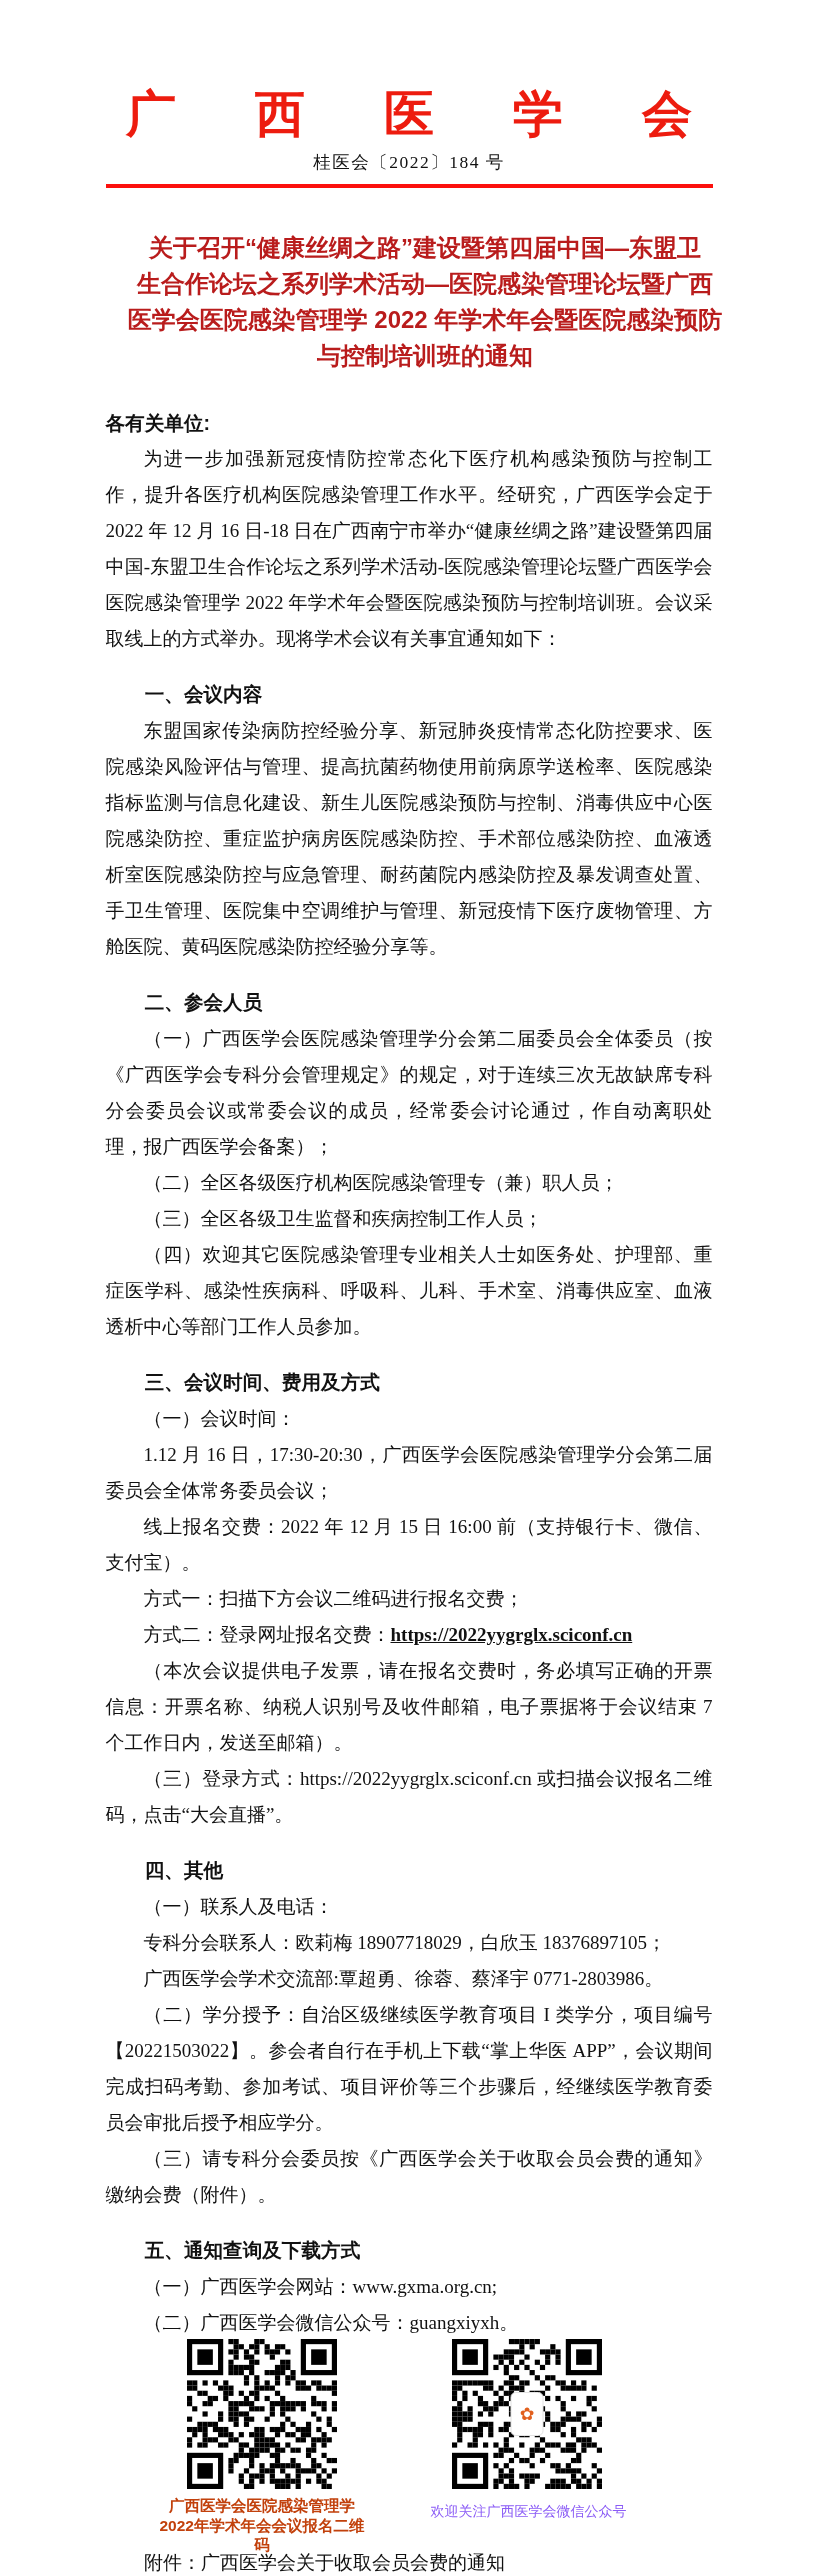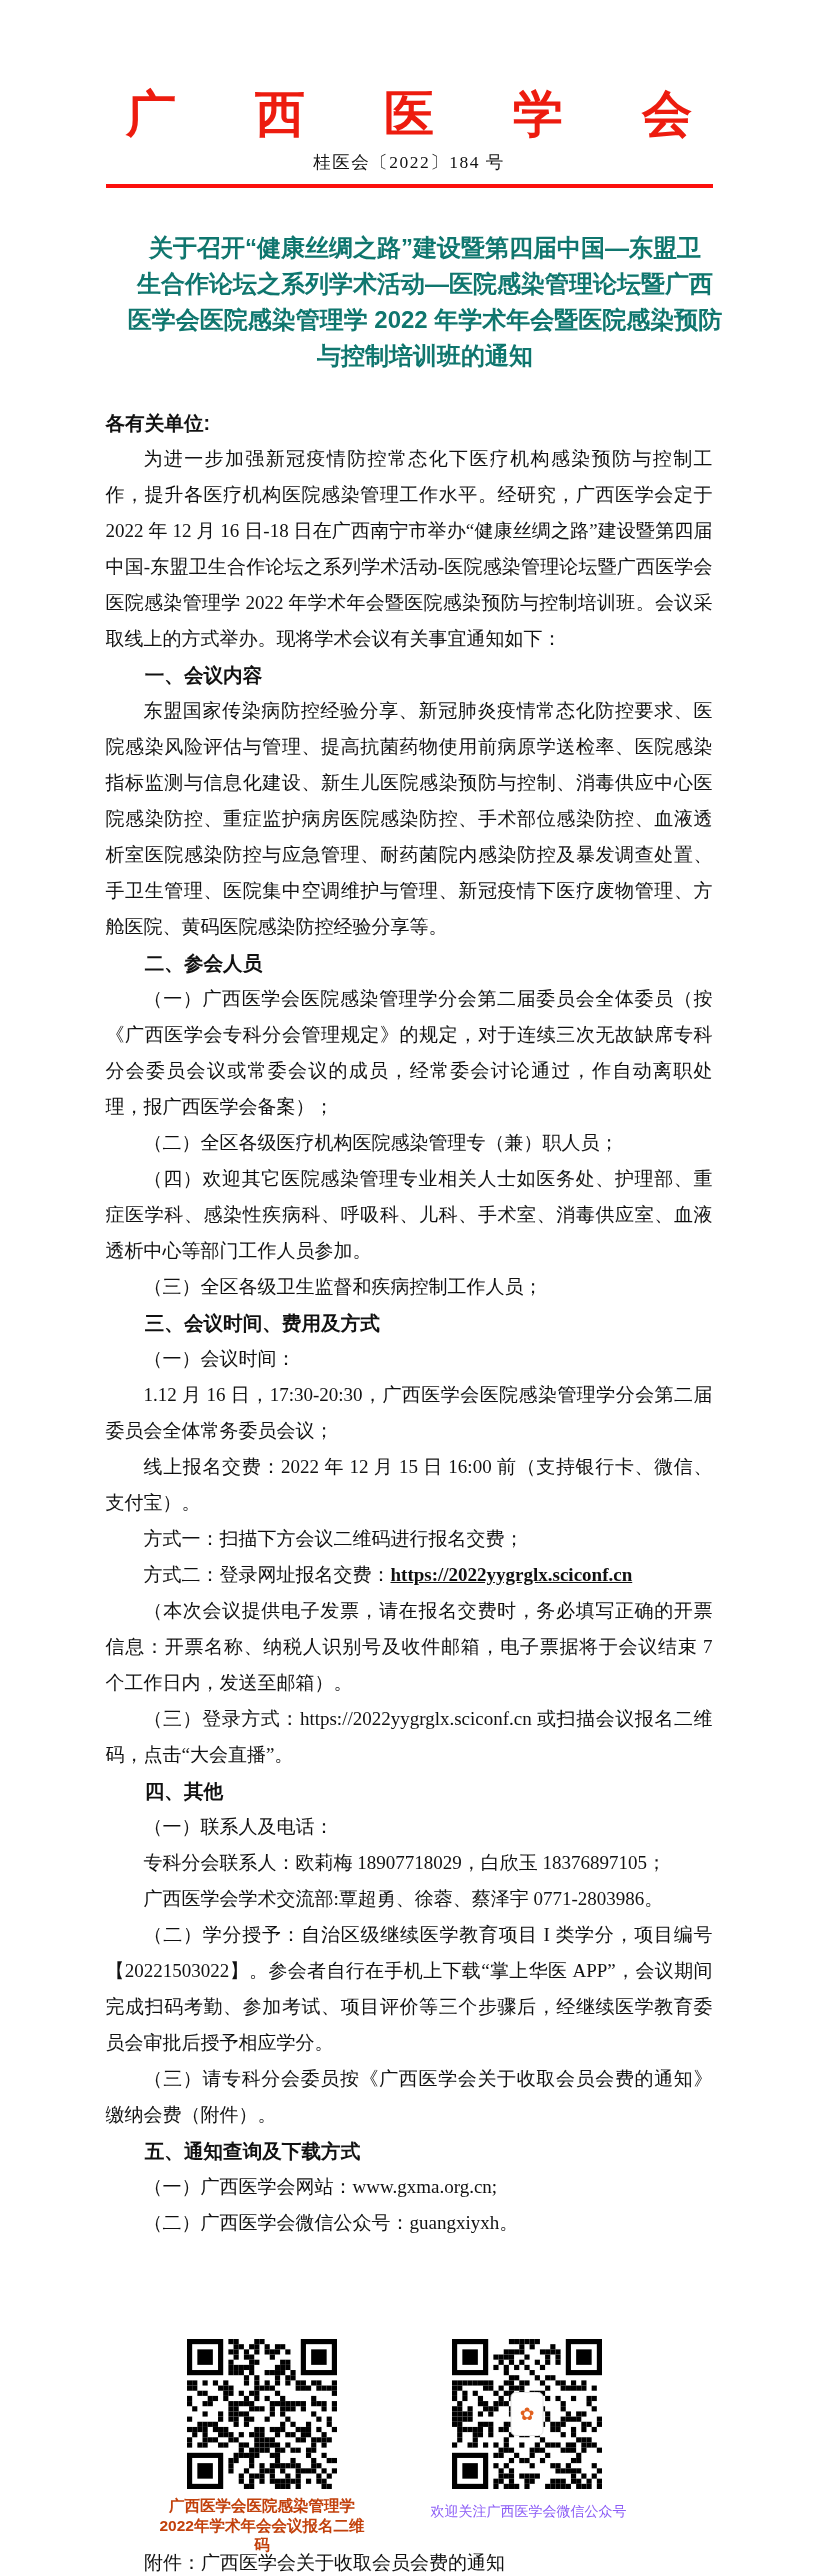--- a/index.html
+++ b/index.html
@@ -7,29 +7,29 @@
 
   .masthead{padding-top:89px;text-align:center;line-height:1;
     font-family:"Liberation Serif","DejaVu Serif",serif;font-weight:bold;
     font-size:50px;letter-spacing:1.58em;text-indent:1.58em;}
   .doc-number{margin-top:11.3px;text-align:center;font-family:"Liberation Serif","DejaVu Serif",serif;
     font-size:17.5px;letter-spacing:1.5px;}
   .red-rule{margin:9.3px auto 0;width:607px;height:4.6px;}
 
   .title-block{margin-top:42px;text-align:center;
     font-family:"Liberation Sans","DejaVu Sans",sans-serif;font-weight:700;
-    font-size:24px;line-height:36px;color:#0f766e;padding-left:32px;}
+    font-size:24px;line-height:36px;color:#b91c1c;padding-left:32px;}
 
   .body-text{width:607px;margin:31px auto 0;font-size:19px;line-height:36px;
     text-align:justify;font-family:"Liberation Serif","DejaVu Serif",serif;}
   .salutation{font-family:"Liberation Sans","DejaVu Sans",sans-serif;font-weight:700;font-size:19.6px;margin:0;}
   .body-text p{margin:0;}
   p.para{text-indent:2em;}
-  p.heading{text-indent:2em;font-family:Liberation Sans, sans-serif;
-    font-weight:700;font-size:19.6px;}
+  p.heading{text-indent:2em;font-family:Liberation Serif, serif;
+    font-weight:700;font-size:19.6px;margin-top:20px;}
   .link{text-decoration:underline;font-weight:bold;margin-top:23px;}
 
   .qr-figure{position:absolute;width:150px;height:150px;}
   #qr-left{left:187px;top:2339px;}
   #qr-right{left:452px;top:2339px;}
   .qr-figure svg{display:block;width:150px;height:150px;}
   .qr-logo{position:absolute;left:50%;top:50%;transform:translate(-50%,-50%);
     width:31px;height:42px;background:#fff;border:0.5px solid #e2e2e2;border-radius:5.2px;
     display:flex;align-items:center;justify-content:center;font-size:17.5px;}
   .qr-caption{position:absolute;text-align:center;
@@ -58,22 +58,22 @@
 
   <div class="body-text">
     <p class="salutation">各有关单位:</p>
     <div id="blocks">
         <p class="para">为进一步加强新冠疫情防控常态化下医疗机构感染预防与控制工作，提升各医疗机构医院感染管理工作水平。经研究，广西医学会定于 2022 年 12 月 16 日-18 日在广西南宁市举办“健康丝绸之路”建设暨第四届中国-东盟卫生合作论坛之系列学术活动-医院感染管理论坛暨广西医学会医院感染管理学 2022 年学术年会暨医院感染预防与控制培训班。会议采取线上的方式举办。现将学术会议有关事宜通知如下：</p>
         <p class="heading">一、会议内容</p>
         <p class="para">东盟国家传染病防控经验分享、新冠肺炎疫情常态化防控要求、医院感染风险评估与管理、提高抗菌药物使用前病原学送检率、医院感染指标监测与信息化建设、新生儿医院感染预防与控制、消毒供应中心医院感染防控、重症监护病房医院感染防控、手术部位感染防控、血液透析室医院感染防控与应急管理、耐药菌院内感染防控及暴发调查处置、手卫生管理、医院集中空调维护与管理、新冠疫情下医疗废物管理、方舱医院、黄码医院感染防控经验分享等。</p>
         <p class="heading">二、参会人员</p>
         <p class="para">（一）广西医学会医院感染管理学分会第二届委员会全体委员（按《广西医学会专科分会管理规定》的规定，对于连续三次无故缺席专科分会委员会议或常委会议的成员，经常委会讨论通过，作自动离职处理，报广西医学会备案）；</p>
         <p class="para">（二）全区各级医疗机构医院感染管理专（兼）职人员；</p>
+        <p class="para">（三）全区各级卫生监督和疾病控制工作人员；</p>
         <p class="para">（四）欢迎其它医院感染管理专业相关人士如医务处、护理部、重症医学科、感染性疾病科、呼吸科、儿科、手术室、消毒供应室、血液透析中心等部门工作人员参加。</p>
-        <p class="para">（三）全区各级卫生监督和疾病控制工作人员；</p>
         <p class="heading">三、会议时间、费用及方式</p>
         <p class="para">（一）会议时间：</p>
         <p class="para">1.12 月 16 日，17:30-20:30，广西医学会医院感染管理学分会第二届委员会全体常务委员会议；</p>
         <p class="para">线上报名交费：2022 年 12 月 15 日 16:00 前（支持银行卡、微信、支付宝）。</p>
         <p class="para">方式一：扫描下方会议二维码进行报名交费；</p>
         <p class="para"><span>方式二：登录网址报名交费：</span><span class="link">https://2022yygrglx.sciconf.cn</span></p>
         <p class="para">（本次会议提供电子发票，请在报名交费时，务必填写正确的开票信息：开票名称、纳税人识别号及收件邮箱，电子票据将于会议结束 7 个工作日内，发送至邮箱）。</p>
         <p class="para">（三）登录方式：https://2022yygrglx.sciconf.cn 或扫描会议报名二维码，点击“大会直播”。</p>
         <p class="heading">四、其他</p>
         <p class="para">（一）联系人及电话：</p>

